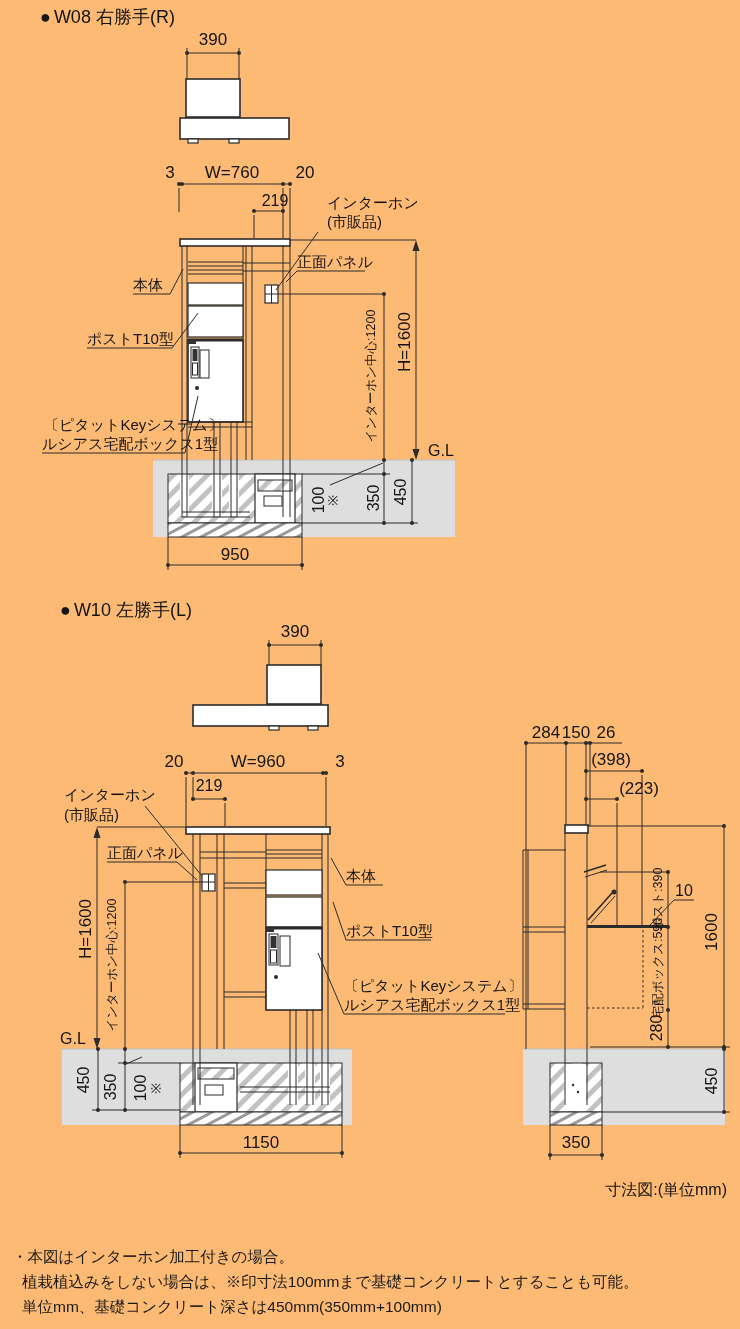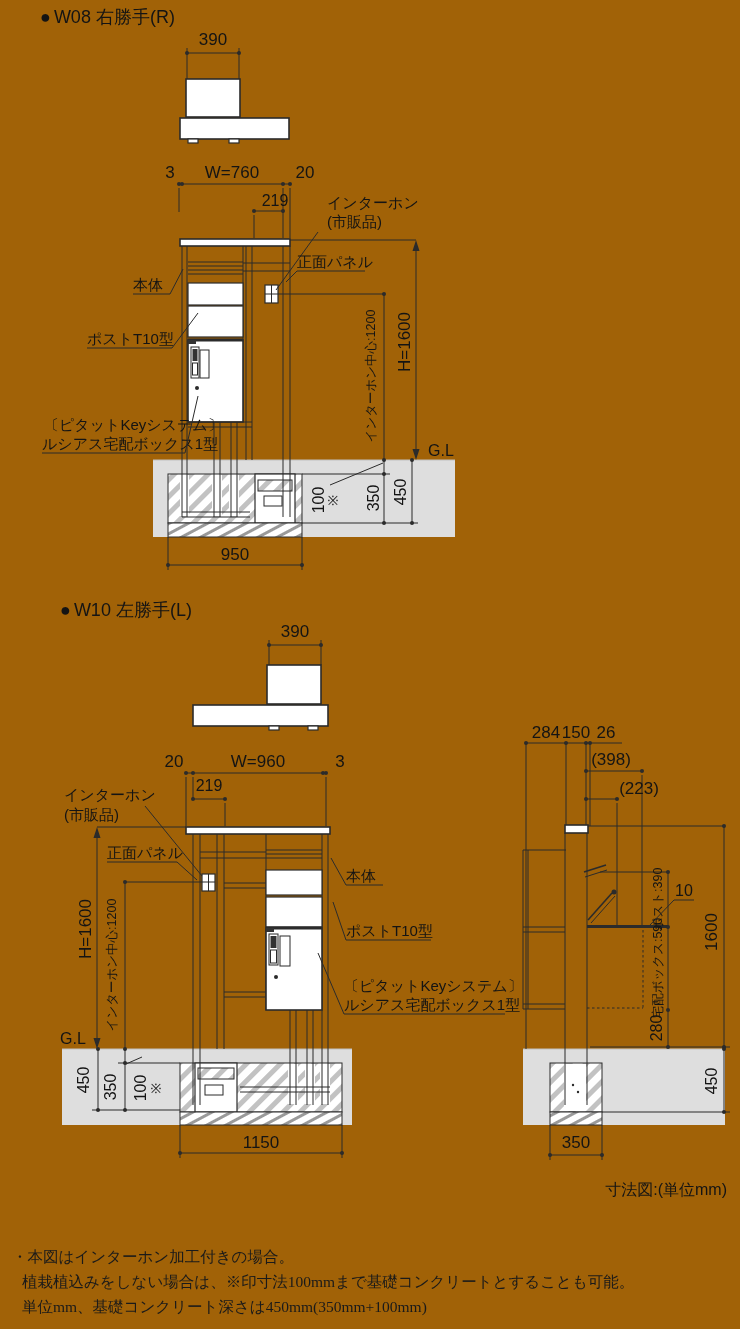--- a/index.html
+++ b/index.html
@@ -1,16 +1,16 @@
 <!DOCTYPE html>
 <html><head>
 <meta charset="utf-8">
 <style>
   html,body{margin:0;padding:0;background:#ffffff;}
-  #page{position:relative;width:740px;height:1329px;background:#a16207;overflow:hidden;
+  #page{position:relative;width:740px;height:1329px;background:#fdba74;overflow:hidden;
         font-family:"Liberation Sans",sans-serif;color:#1a1a1a;}
   svg{position:absolute;left:0;top:0;}
   svg text{font-family:"Liberation Sans",sans-serif;fill:#141414;}
   .ln{stroke:#2b2b2b;stroke-width:1;fill:none;}
   .ln2{stroke:#2b2b2b;stroke-width:1.6;fill:none;}
   .thk{stroke:#2b2b2b;stroke-width:3;fill:none;}
   .fw{fill:#ffffff;stroke:#2b2b2b;stroke-width:1.2;}
   .fw2{fill:#ffffff;stroke:#2b2b2b;stroke-width:1.6;}
   .dim{stroke:#2b2b2b;stroke-width:1;fill:none;}
   .dsh{stroke:#2b2b2b;stroke-width:1;fill:none;stroke-dasharray:2.5 2.5;}
@@ -19,21 +19,21 @@
   .dk{fill:#333333;}
   .t18{font-size:18px;}
   .t17{font-size:17px;}
   .t16{font-size:16px;}
   .t15{font-size:15px;}
   .t13{font-size:13px;}
   .t12{font-size:12.5px;}
   .mid{text-anchor:middle;}
   .rot{text-anchor:middle;dominant-baseline:central;}
   #notes{position:absolute;left:12px;top:1244px;font-size:15.5px;line-height:25px;}
-  #notes .indent{padding-left:10px;font-family:Liberation Serif, serif;}
+  #notes .indent{padding-left:10px;}
 </style>
 </head>
 <body>
 
 <div id="page">
 <svg width="740" height="1210" viewBox="0 0 740 1210">
   <defs>
     <pattern id="hatch" patternUnits="userSpaceOnUse" width="12" height="12" patternTransform="rotate(45)">
       <rect width="12" height="12" fill="#ffffff"></rect>
       <rect width="5" height="12" fill="#c2c2c2"></rect>

